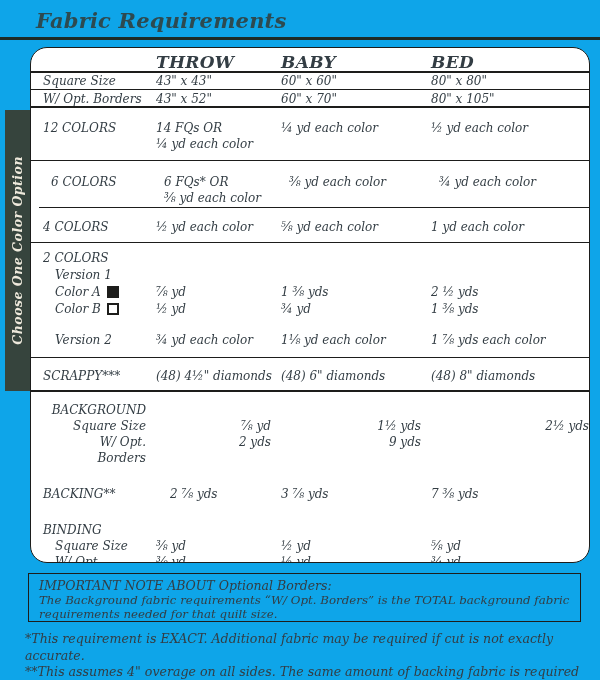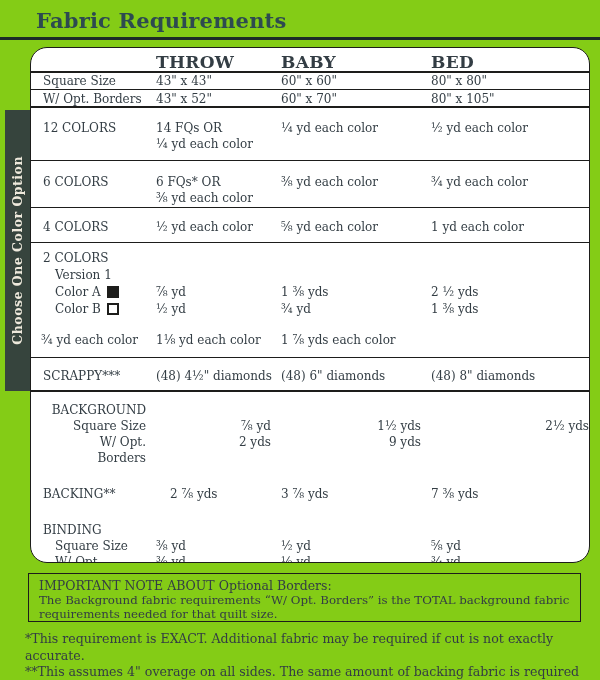--- a/index.html
+++ b/index.html
@@ -1,18 +1,18 @@
 <!DOCTYPE html>
 <html style="--title-color: #2d4a50; --rule-color: #1d2b27; --border-color: #1d1d1b; --body-text: #333d44; --sidebar-bg: #36443d; --sidebar-text: #eee9dc; --swatch-color: #1d1d1b;"><head>
 <meta charset="utf-8">
 <style>
   * { margin:0; padding:0; box-sizing:border-box; }
   html,body { background:#fff; }
   body { font-family:"DejaVu Serif","Liberation Serif",serif; color:var(--body-text,#333d44); }
-  .page { position:relative; width:600px; height:680px; background:#84cc16; overflow:hidden; }
+  .page { position:relative; width:600px; height:680px; background:#0ea5e9; overflow:hidden;font-style:italic; }
 
   .page-title { position:absolute; left:36px; top:8px; font-size:21px; font-weight:bold;
     color:var(--title-color,#2d4a50); letter-spacing:0.2px; }
   .title-rule { position:absolute; left:0; top:37px; width:600px; height:3px;
     background:var(--rule-color,#1d2b27); }
 
   
   .fabric-table { position:absolute; left:30px; top:47px; width:560px; height:516px;
     border:1.5px solid var(--border-color,#1d1d1b); border-radius:17px; overflow:hidden;
     font-size:12px; background:#fff; }
@@ -20,21 +20,21 @@
   .lblcell { padding-left:12px; }
   .valcell { padding-left:10px; white-space:pre-line; }
   .indent { padding-left:24px; }
 
   .row-header { height:25px; border-bottom:2px solid var(--border-color,#1d1d1b); padding-top:4px; }
   .row-header .valcell { font-size:17px; font-weight:bold; letter-spacing:0.3px; white-space:nowrap; }
   .row-size1 { height:17px; line-height:15px; padding-top:1px; border-bottom:1.5px solid var(--border-color,#1d1d1b); }
   .row-size2 { height:18px; line-height:15px; padding-top:2px; border-bottom:2px solid var(--border-color,#1d1d1b); }
 
   .row-opt12 { height:53px; padding-top:12px; line-height:16px; border-bottom:1.5px solid var(--border-color,#1d1d1b); }
-  .row-opt6  { height:47px; padding-top:13px; line-height:16px; border-bottom:1.5px solid var(--border-color,#1d1d1b); }
+  .row-opt6  { height:47px; padding-top:13px; line-height:16px; border-bottom:1.5px solid var(--border-color,#1d1d1b);margin-left:8px; }
   .row-opt4  { height:35px; padding-top:11px; line-height:16px; border-bottom:1.5px solid var(--border-color,#1d1d1b); }
 
   .block-twocolors { height:115px; padding-top:7px; border-bottom:1.5px solid var(--border-color,#1d1d1b); }
   .block-twocolors .trow { line-height:17px; }
   .row-version2 { margin-top:14px; }
 
   .row-scrappy { height:34px; padding-top:10px; line-height:16px; border-bottom:2px solid var(--border-color,#1d1d1b); }
   .row-scrappy .valcell { white-space:nowrap; }
 
   .lower { line-height:16px; }
@@ -138,20 +138,21 @@
         <div class="valcell">1 ⅜ yds</div>
         <div class="valcell">2 ½ yds</div>
       </div>
       <div class="trow">
         <div class="lblcell indent"><span>Color B</span><span class="swatch swatch-outline"></span></div>
         <div class="valcell">½ yd</div>
         <div class="valcell">¾ yd</div>
         <div class="valcell">1 ⅜ yds</div>
       </div>
       <div class="trow row-version2">
+        <div class="lblcell indent">Version 2</div>
         <div class="valcell">¾ yd each color</div>
         <div class="valcell">1⅛ yd each color</div>
         <div class="valcell">1 ⅞ yds each color</div>
       </div>
     </div>
 
     <div class="trow row-scrappy">
       <div class="lblcell">SCRAPPY***</div>
       <div class="valcell">(48) 4½" diamonds</div>
       <div class="valcell">(48) 6" diamonds</div>

